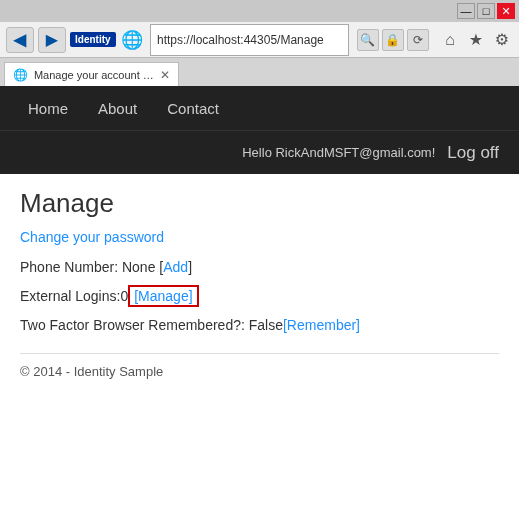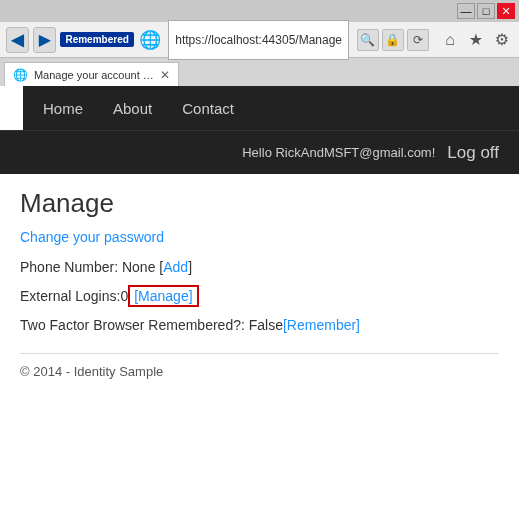--- a/index.html
+++ b/index.html
@@ -52,21 +52,21 @@
       padding: 2px 5px;
       border-radius: 2px;
     }
     .ie-icon {
       color: #1e90ff;
       font-size: 18px;
       margin: 0 2px;
     }
     .url-box {
       flex: 1;
-      height: 40px;
+      height: 32px;
       border: 1px solid #aaa;
       background: #fff;
       padding: 0 6px;
       font-size: 12px;
       display: flex; align-items: center;
       color: #333;
     }
     .search-icons {
       display: flex; gap: 3px; margin-left: 4px;
     }
@@ -109,22 +109,21 @@
     .tab-favicon { font-size: 12px; }
     .tab-title { color: #333; font-size: 11px; white-space: nowrap; overflow: hidden; text-overflow: ellipsis; max-width: 120px; }
     .tab-close { color: #666; cursor: pointer; font-size: 12px; }
 
     
     .site-nav {
       background: #222;
       height: 44px;
       display: flex;
       align-items: center;
-      padding: 0 20px;
-      margin-left: 23px;
+      padding: 0 28px;
     }
     .nav-links {
       display: flex; gap: 30px;
     }
     .nav-link {
       color: #ccc;
       font-size: 15px;
       cursor: pointer;
       text-decoration: none;
     }
@@ -196,21 +195,21 @@
 
 <div class="title-bar">
   <div class="title-btn">—</div>
   <div class="title-btn">□</div>
   <div class="title-btn close">✕</div>
 </div>
 
 <div class="address-bar">
   <div class="nav-btn back">◀</div>
   <div class="nav-btn">▶</div>
-  <span class="inprivate-badge">Remembered</span>
+  <span class="inprivate-badge">Identity</span>
   <span class="ie-icon">🌐</span>
   <div class="url-box">
     <span>https://localhost:44305/Manage</span>
   </div>
   <div class="search-icons">
     <div class="search-icon-btn">🔍</div>
     <div class="search-icon-btn">🔒</div>
     <div class="search-icon-btn">⟳</div>
   </div>
   <div class="right-icons">

